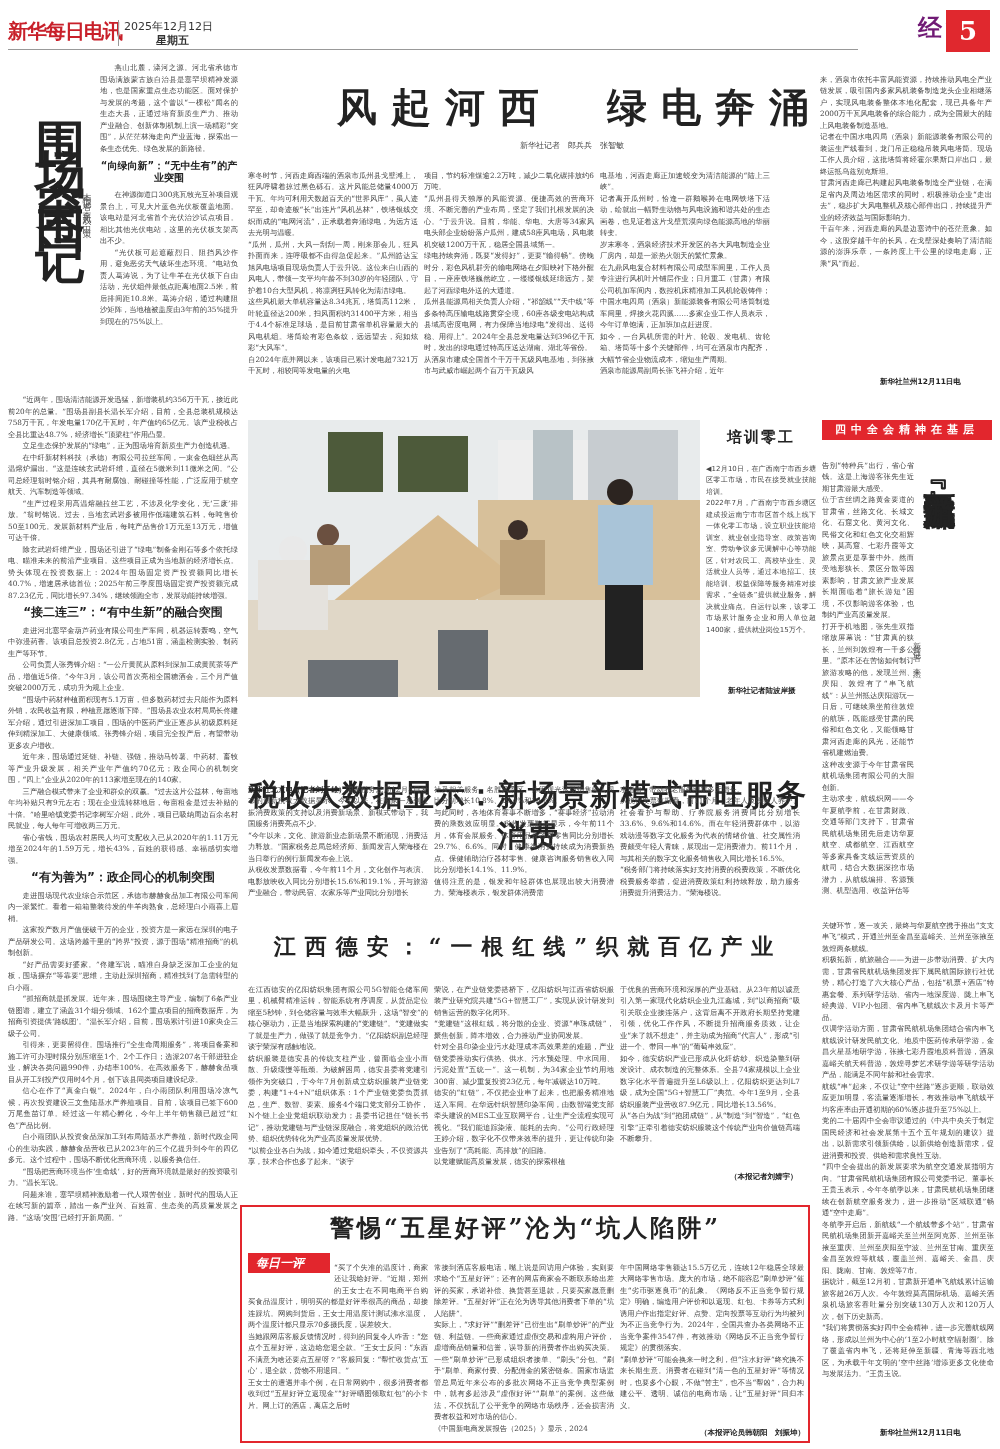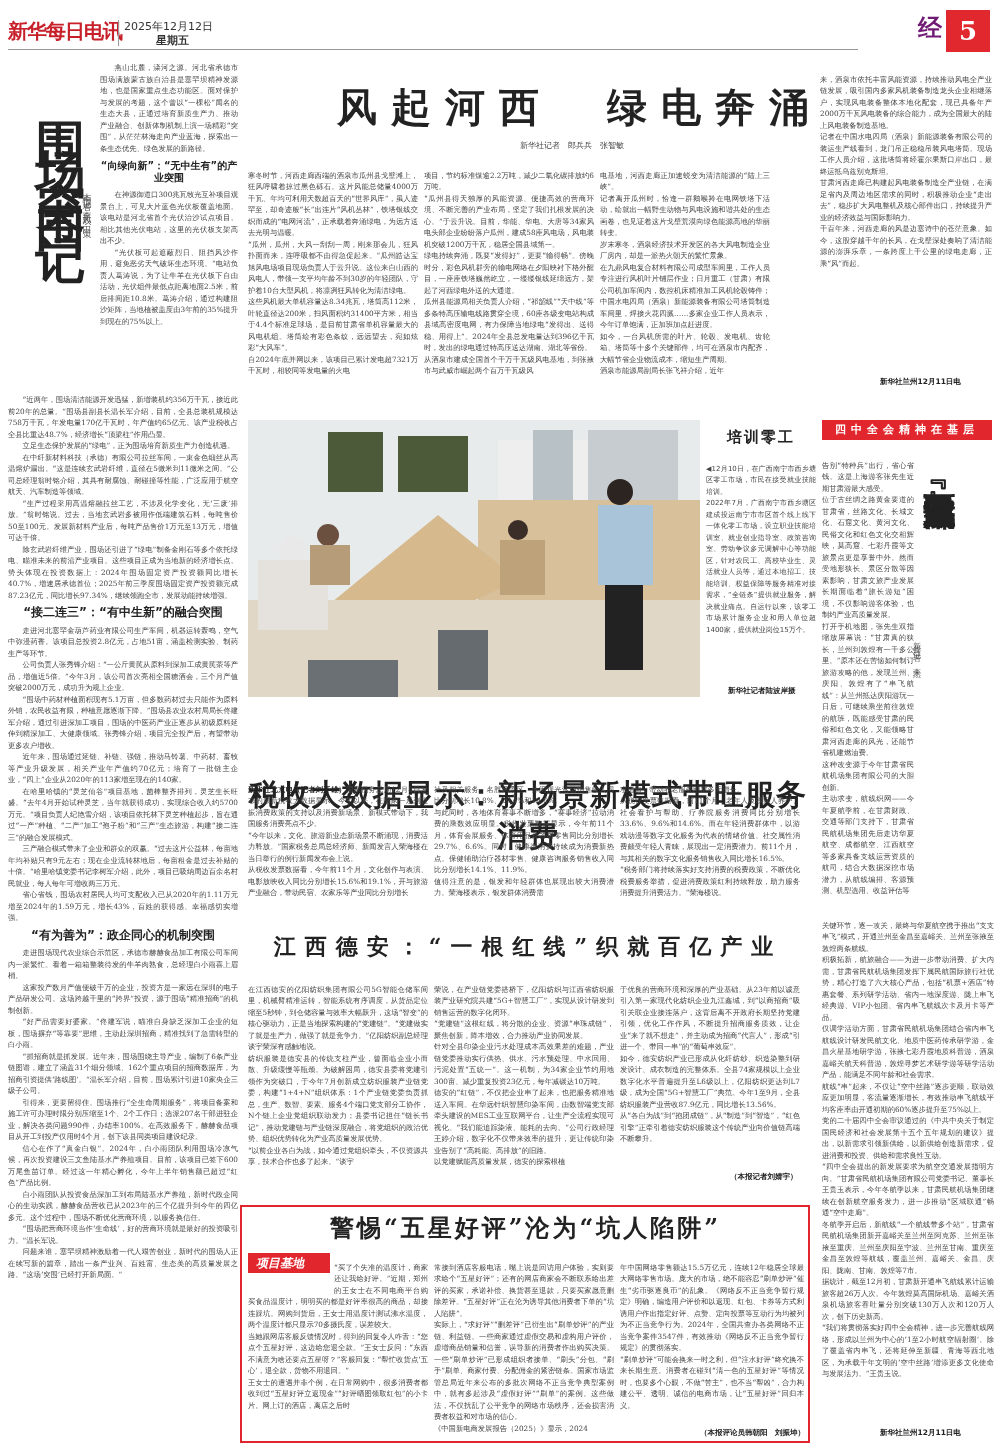--- a/index.html
+++ b/index.html
@@ -48,22 +48,21 @@
 <div class="col body-text" style="left:8px; top:394px; width:230px; height:1050px; overflow:hidden;">
   <p>“近两年，围场清洁能源开发迅猛，新增装机约356万千瓦，接近此前20年的总量。”围场县副县长温长军介绍，目前，全县总装机规模达758万千瓦，年发电量170亿千瓦时，年产值约65亿元。该产业税收占全县比重达48.7%，经济增长“顶梁柱”作用凸显。</p>
   <p>立足生态保护发展的“绿电”，正为围场培育新质生产力创造机遇。</p>
   <p>在中纤新材料科技（承德）有限公司拉丝车间，一束金色细丝从高温熔炉漏出。“这是连续玄武岩纤维，直径在5微米到11微米之间。”公司总经理翁时铭介绍，其具有耐腐蚀、耐碰撞等性能，广泛应用于航空航天、汽车制造等领域。</p>
   <p>“生产过程采用高温熔融拉丝工艺，不涉及化学变化，无‘三废’排放。”翁时铭说。过去，当地玄武岩多被用作低端建筑石料，每吨售价50至100元。发展新材料产业后，每吨产品售价1万元至13万元，增值可达千倍。</p>
   <p>除玄武岩纤维产业，围场还引进了“绿电”制备金刚石等多个依托绿电、瞄准未来的前沿产业项目。这些项目正成为当地新的经济增长点。势头体现在投资数据上：2024年围场固定资产投资额同比增长40.7%，增速居承德首位；2025年前三季度围场固定资产投资额完成87.23亿元，同比增长97.34%，继续领跑全市，发展动能持续增强。</p>
   <div class="subhead">“接二连三”：“有中生新”的融合突围</div>
   <p>走进河北塞罕金葫芦药业有限公司生产车间，机器运转轰鸣，空气中弥漫药香。该项目总投资2.8亿元，占地51亩，涵盖检测实验、制药生产等环节。</p>
   <p>公司负责人张秀锋介绍：“一公斤黄芪从原料到深加工成黄芪茶等产品，增值近5倍。”今年3月，该公司首次亮相全国糖酒会，三个月产值突破2000万元，成功升为规上企业。</p>
   <p>“围场中药材种植面积现有5.1万亩，但多数药材过去只能作为原料外销，农民收益有限，种植意愿逐渐下降。”围场县农业农村局局长佟建军介绍，通过引进深加工项目，围场的中医药产业正逐步从初级原料延伸到精深加工、大健康领域。张秀锋介绍，项目完全投产后，有望带动更多农户增收。</p>
-  <p>近年来，围场通过延链、补链、强链，推动马铃薯、中药材、畜牧等产业升级发展，相关产业年产值约70亿元；培育了一批链主企业，“四上”企业从2020年的113家增至现在的140家。</p>
-  <p>在哈里哈镇的“灵芝仙谷”项目基地，菌棒整齐排列，灵芝生长旺盛。“去年4月开始试种灵芝，当年就获得成功，实现综合收入约5700万元。”项目负责人纪艳雪介绍，该项目依托林下灵芝种植起步，旨在通过“一产”种植、“二产”加工“孢子粉”和“三产”生态旅游，构建“接二连三”的融合发展模式。</p>
+  <p>近年来，围场通过延链、补链、强链，推动马铃薯、中药材、畜牧等产业升级发展，相关产业年产值约70亿元；政企同心的机制突围，“四上”企业从2020年的113家增至现在的140家。</p>
   <p>三产融合模式带来了企业和群众的双赢。“过去这片公益林，每亩地年均补贴只有9元左右；现在企业流转林地后，每亩租金是过去补贴的十倍。”哈里哈镇党委书记李树军介绍，此外，项目已吸纳周边百余名村民就业，每人每年可增收两三万元。</p>
   <p>省心省钱，围场农村居民人均可支配收入已从2020年的1.11万元增至2024年的1.59万元，增长43%，百姓的获得感、幸福感切实增强。</p>
   <div class="subhead">“有为善为”：政企同心的机制突围</div>
   <p>走进围场现代农业综合示范区，承德市赫赫食品加工有限公司车间内一派繁忙。看着一箱箱整装待发的牛羊肉熟食，总经理白小雨喜上眉梢。</p>
   <p>这家投产数月产值便破千万的企业，投资方是一家远在深圳的电子产品研发公司。这场跨越千里的“跨界”投资，源于围场“精准招商”的机制创新。</p>
   <p>“好产品需要好婆家。”佟建军说，瞄准自身缺乏深加工企业的短板，围场摒弃“等靠要”思维，主动赴深圳招商，精准找到了急需转型的白小雨。</p>
   <p>“抓招商就是抓发展。近年来，围场围绕主导产业，编制了6条产业链图谱，建立了涵盖31个细分领域、162个重点项目的招商数据库，为招商引资提供‘路线图’。”温长军介绍，目前，围场累计引进10家央企三级子公司。</p>
   <p>引得来，更要留得住。围场推行“全生命周期服务”，将项目备案和施工许可办理时限分别压缩至1个、2个工作日；选派207名干部进驻企业，解决各类问题990件，办结率100%。在高效服务下，赫赫食品项目从开工到投产仅用时4个月，创下该县同类项目建设纪录。</p>
   <p>信心在作了“真金白银”。2024年，白小雨团队利用围场冷凉气候，再次投资建设三文鱼陆基水产养殖项目。目前，该项目已签下600万尾鱼苗订单。经过这一年精心孵化，今年上半年销售额已超过“红色”产品比例。</p>
   <p>自小雨团队从投资食品深加工到布局陆基水产养殖，新时代政企同心的生动实践，赫赫食品营收已从2023年的三个亿提升到今年的四亿多元。这个过程中，围场不断优化营商环境，以服务换信任。</p>
@@ -188,21 +187,21 @@
 党的二十届四中全会审议通过的《中共中央关于制定国民经济和社会发展第十五个五年规划的建议》提出，以新需求引领新供给，以新供给创造新需求，促进消费和投资、供给和需求良性互动。
 “四中全会提出的新发展要求为航空交通发展指明方向。”甘肃省民航机场集团有限公司党委书记、董事长王贵玉表示，今年冬航季以来，甘肃民航机场集团继续在创新航空服务发力，进一步推动“区域联通”畅通“空中走廊”。
 冬航季开启后，新航线“一个航线带多个站”，甘肃省民航机场集团新开嘉峪关至兰州至阿克苏、兰州至张掖至重庆、兰州至庆阳至宁波、兰州至甘南、重庆至金昌至敦煌等航线，覆盖兰州、嘉峪关、金昌、庆阳、陇南、甘南、敦煌等7市。
 据统计，截至12月初，甘肃新开通串飞航线累计运输旅客超26万人次。今年敦煌莫高国际机场、嘉峪关酒泉机场旅客吞吐量分别突破130万人次和120万人次，创下历史新高。
 “我们将贯彻落实好四中全会精神，进一步完善航线网络，形成以兰州为中心的‘1至2小时航空辐射圈’。除了覆盖省内串飞，还将延伸至新疆、青海等西北地区，为承载千年文明的‘空中丝路’增添更多文化使命与发展活力。”王贵玉说。</span>
 </div>
 <div class="abs credit" style="left:880px; top:1428px;">新华社兰州12月11日电</div>
 
 <div class="abs box-red" style="left:240px; top:1205px; width:570px; height:238px;"></div>
 <div class="abs headline" style="left:248px; top:1212px; width:555px; font-size:24px; letter-spacing:3px;">警惕“五星好评”沦为“坑人陷阱”</div>
-<div class="abs badge-red" style="left:248px; top:1253px; width:82px; height:20px;">项目基地</div>
+<div class="abs badge-red" style="left:248px; top:1253px; width:82px; height:20px;">每日一评</div>
 <div class="col body-text" style="left:248px; top:1250px; width:180px; height:188px; overflow:hidden; white-space:pre-line; text-indent:0;">
   <span style="float:left; width:86px; height:26px;"></span><span>“买了个失准的温度计，商家还让我给好评。”近期，郑州的王女士在不同电商平台购买食品温度计，明明买的都是好评率很高的商品，却接连踩坑。网购到货后，王女士用温度计测试沸水温度，两个温度计都只显示70多摄氏度，误差较大。
 当她跟网店客服反馈情况时，得到的回复令人咋舌：“您点个五星好评，这边给您退全款。”王女士反问：“东西不满意为啥还要点五星呀？”客服回复：“帮忙收货点‘五心’，退全款，货物不用退回。”
 王女士的遭遇并非个例，在日常网购中，很多消费者都收到过“五星好评立返现金”“好评晒图领取红包”的小卡片。网上订的酒店，离店之后时</span>
 </div>
 <div class="col body-text" style="left:434px; top:1250px; width:180px; height:188px; overflow:hidden; white-space:pre-line;">
   <span>常接到酒店客服电话，嘴上说是回访用户体验，实则要求给个“五星好评”；还有的网店商家会不断联系给出差评的买家，承诺补偿、换货甚至退款，只要买家愿意删除差评。“五星好评”正在沦为诱导其他消费者下单的“坑人陷阱”。
 实际上，“求好评”“删差评”已衍生出“刷单炒评”的产业链、利益链。一些商家通过虚假交易和虚构用户评价，虚增商品销量和信誉，误导新的消费者作出购买决策。一些“刷单炒评”已形成组织者接单、“刷头”分包、“刷手”刷单、商家付费、分配佣金的紧密链条。国家市场监管总局近年来公布的多批次网络不正当竞争典型案例中，就有多起涉及“虚假好评”“刷单”的案例。这些做法，不仅扰乱了公平竞争的网络市场秩序，还会损害消费者权益和对市场的信心。
 《中国新电商发展报告（2025）》显示，2024</span>
 </div>

